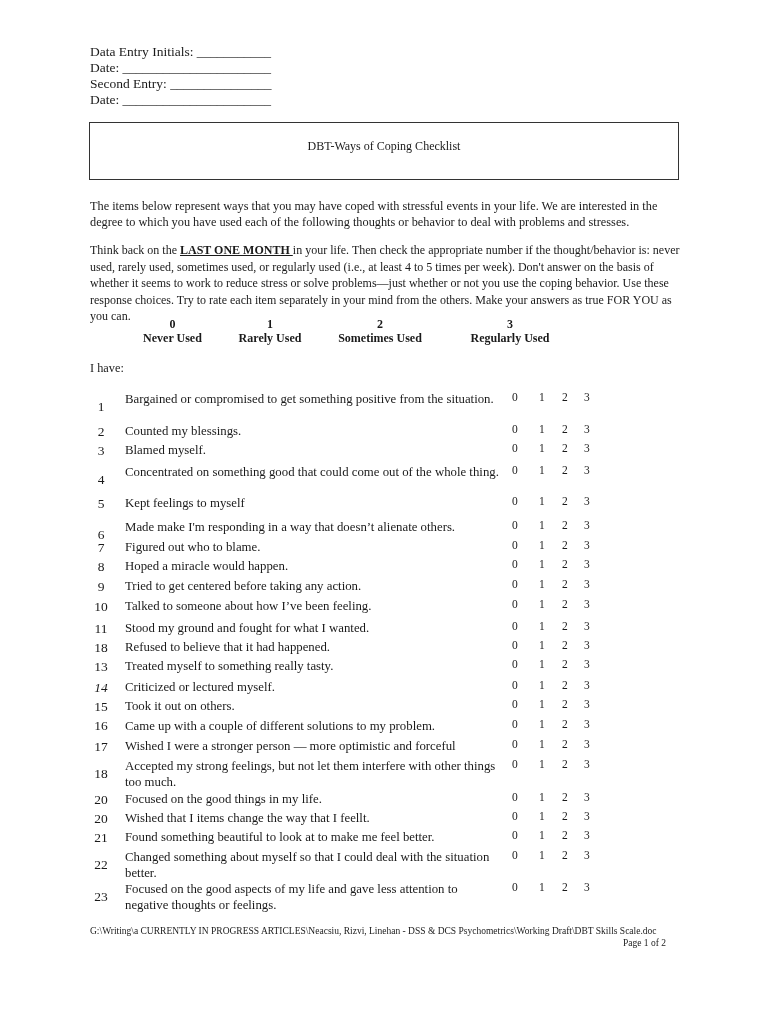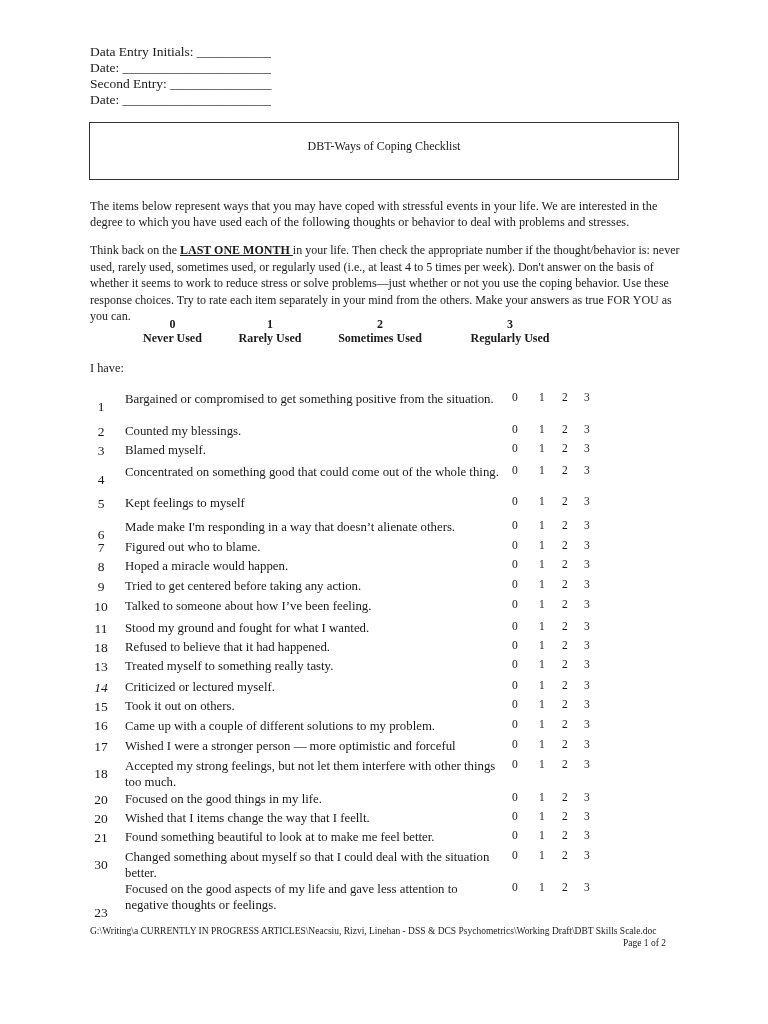--- a/index.html
+++ b/index.html
@@ -275,31 +275,31 @@
       <span class="num" style="top: 1px;">21</span>
       <span class="txt">Found something beautiful to look at to make me feel better.</span>
       <span class="opts">
         <span style="left: 2px;">0</span>
         <span style="left: 29px;">1</span>
         <span style="left: 52px;">2</span>
         <span style="left: 74px;">3</span>
       </span>
     </div>
     <div class="item" style="top: 849px;">
-      <span class="num" style="top: 8px;">30</span>
+      <span class="num" style="top: 8px;">22</span>
       <span class="txt">Changed something about myself so that I could deal with the situation better.</span>
       <span class="opts">
         <span style="left: 2px;">0</span>
         <span style="left: 29px;">1</span>
         <span style="left: 52px;">2</span>
         <span style="left: 74px;">3</span>
       </span>
     </div>
     <div class="item" style="top: 881px;">
-      <span class="num" style="top: 24px;">23</span>
+      <span class="num" style="top: 8px;">23</span>
       <span class="txt">Focused on the good aspects of my life and gave less attention to negative thoughts or feelings.</span>
       <span class="opts">
         <span style="left: 2px;">0</span>
         <span style="left: 29px;">1</span>
         <span style="left: 52px;">2</span>
         <span style="left: 74px;">3</span>
       </span>
     </div>
   </div>
 

